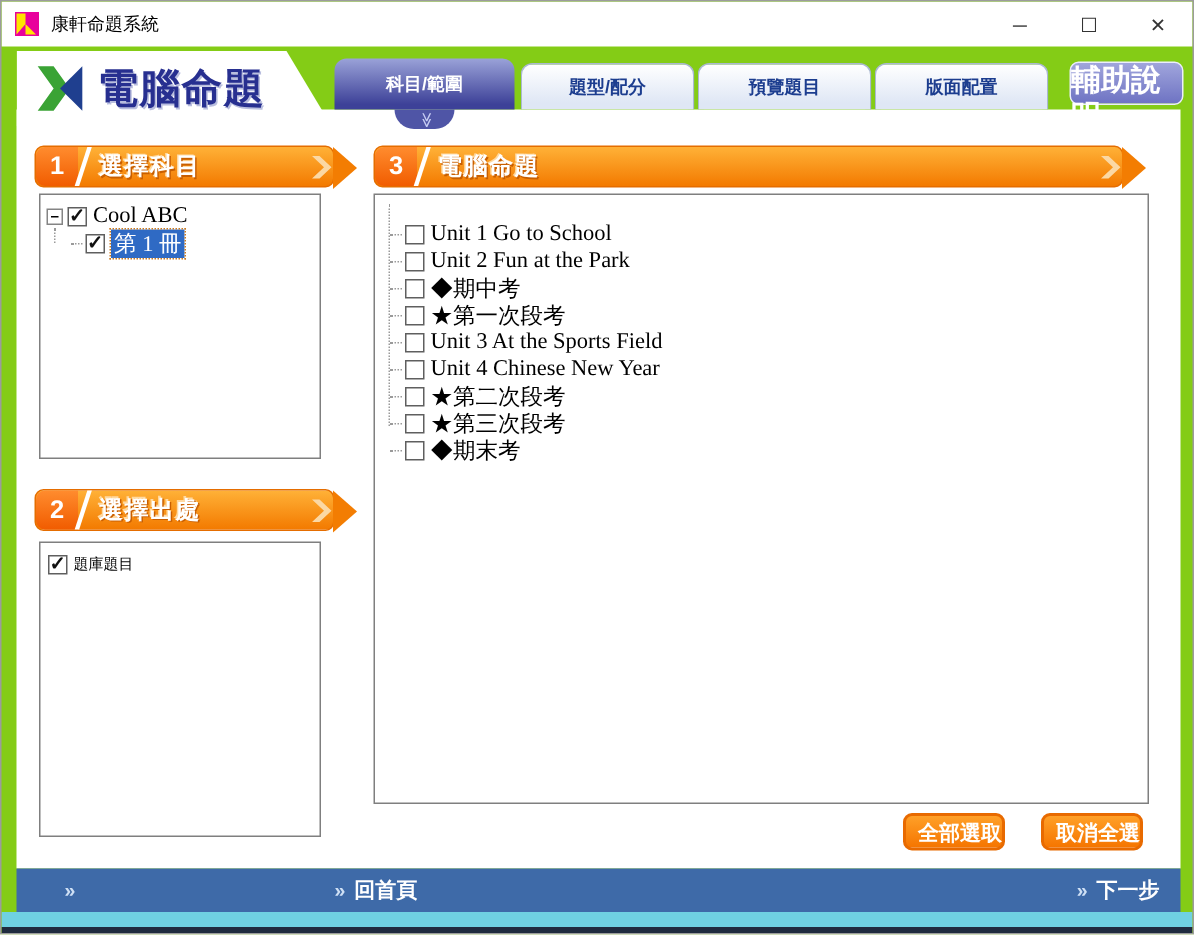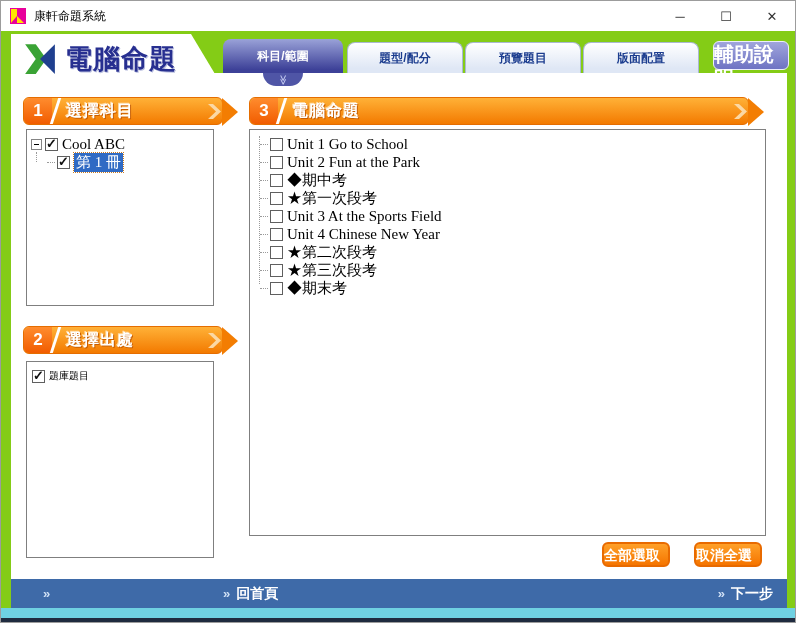--- a/index.html
+++ b/index.html
@@ -58,21 +58,21 @@
   .trow { display:flex; align-items:center; height:18px; font-size:15px; color:#000; white-space:nowrap; }
   .stub { width:8px; border-top:1px dotted #9a9a9a; margin-right:2px; flex:none; }
   .lbl { margin-left:4px; }
   .expander { width:11px; height:11px; border:1px solid #848484; background:#fff; flex:none; position:relative; margin-right:3px; }
   .expander::after { content:""; position:absolute; left:2px; top:4px; width:5px; height:1px; background:#000; }
   .sel { background:#2f6ac4; color:#fff; outline:1px dotted #c97a20; padding:0 2px; }
 
   .rail { position:absolute; border-left:1px dotted #9a9a9a; }
 
   
-  .obtn { position:absolute; width:68px; height:25px; border-radius:6px; text-align:left; line-height:23px;
+  .obtn { position:absolute; width:68px; height:25px; border-radius:6px; text-align:right; line-height:23px;
     background:linear-gradient(180deg,#ffa028 0%,#f57500 100%); border:2px solid #e86a00;
     color:#fff; font-size:14px; font-weight:bold; cursor:default; }
 
   
   .footer { position:absolute; left:10px; top:578px; width:776px; height:29px; background:#3e6aa8;
     color:#fff; font-size:14px; font-weight:bold; }
   .flink { position:absolute; top:0; height:29px; display:flex; align-items:center; gap:6px; cursor:default; }
   .farrow { color:#cfe0f5; font-size:13px; }
   .bottom-strip { position:absolute; left:0; top:607px; width:100%; height:10px; background:#6fd1e2; }
   .dark-strip { position:absolute; left:0; top:617px; width:100%; height:6px; background:#1f2b3f; }
@@ -165,21 +165,21 @@
       <span class="banner-num">3</span>
       <span class="banner-slash"></span>
       <span class="banner-title">電腦命題</span>
       <span class="banner-cap"></span>
       <svg class="banner-chev" width="15" height="17" viewBox="0 0 15 17">
         <polygon points="1,1 9,8.5 1,16 6,16 14,8.5 6,1" fill="#fbd8a4"></polygon>
       </svg>
     </div>
   </div>
 
-  <div class="lbox serif" style="left:248px; top:128px; width:517px; height:407px; padding:5px 0 0 6px;">
+  <div class="lbox serif" style="left:248px; top:128px; width:517px; height:407px; padding:17px 0 0 6px;">
     <div class="rail" style="left:9px; top:6px; height:148px;"></div>
     <div style="margin-left:4px;">
       <div class="trow">
         <span class="stub"></span>
         <span class="cb"></span>
         <span class="lbl">Unit 1 Go to School</span>
       </div>
       <div class="trow">
         <span class="stub"></span>
         <span class="cb"></span>

